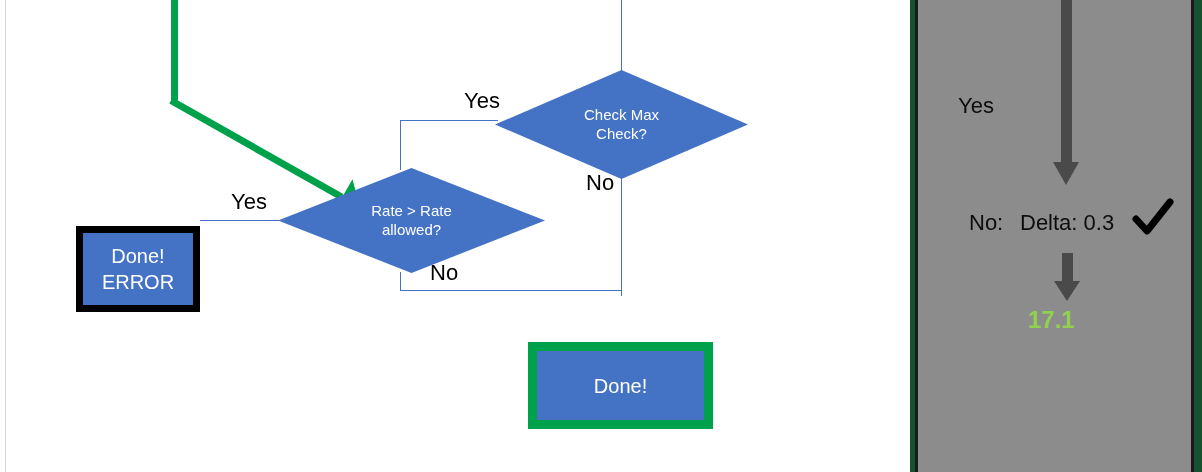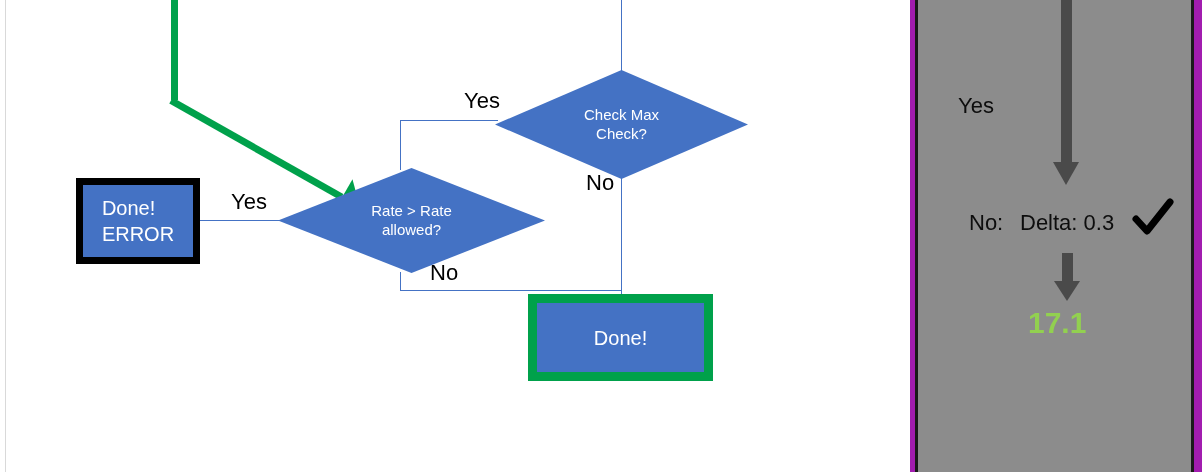--- a/index.html
+++ b/index.html
@@ -7,21 +7,21 @@
     padding: 0;
     background: #ffffff;
   }
   body {
     font-family: "Liberation Sans", sans-serif;
   }
   #canvas {
     position: relative;
     width: 1202px;
     height: 472px;
-    background: #a21caf;
+    background: #14532d;
     overflow: hidden;
   }
 
   
   #flow-panel {
     position: absolute;
     left: 0; top: 0;
     width: 910px;
     height: 472px;
     background: #ffffff;
@@ -45,22 +45,24 @@
     text-align: center;
     line-height: 1.25;
   }
   .proc-box {
     position: absolute;
     background: #4472C4;
     display: flex;
     align-items: center;
     justify-content: center;
     color: #ffffff;
+    text-align: center;
     line-height: 1.3;
     box-sizing: border-box;
+    margin-top: 48px;
   }
   .box-error {
     border: 7px solid #000000;
   }
   .box-done {
     border: 9px solid #00A14B;
   }
 
   
   .conn {
@@ -107,21 +109,21 @@
   }
   .grey-text {
     position: absolute;
     color: #0d0d0d;
     font-size: 22px;
     white-space: nowrap;
   }
   .big-green {
     position: absolute;
     color: #92D050;
-    font-size: 30px;
+    font-size: 24px;
     font-weight: bold;
     white-space: nowrap;
   }
   .dark-arrow-shaft {
     position: absolute;
     background: #4a4a4a;
   }
   .dark-arrow-head {
     position: absolute;
     width: 0; height: 0;

